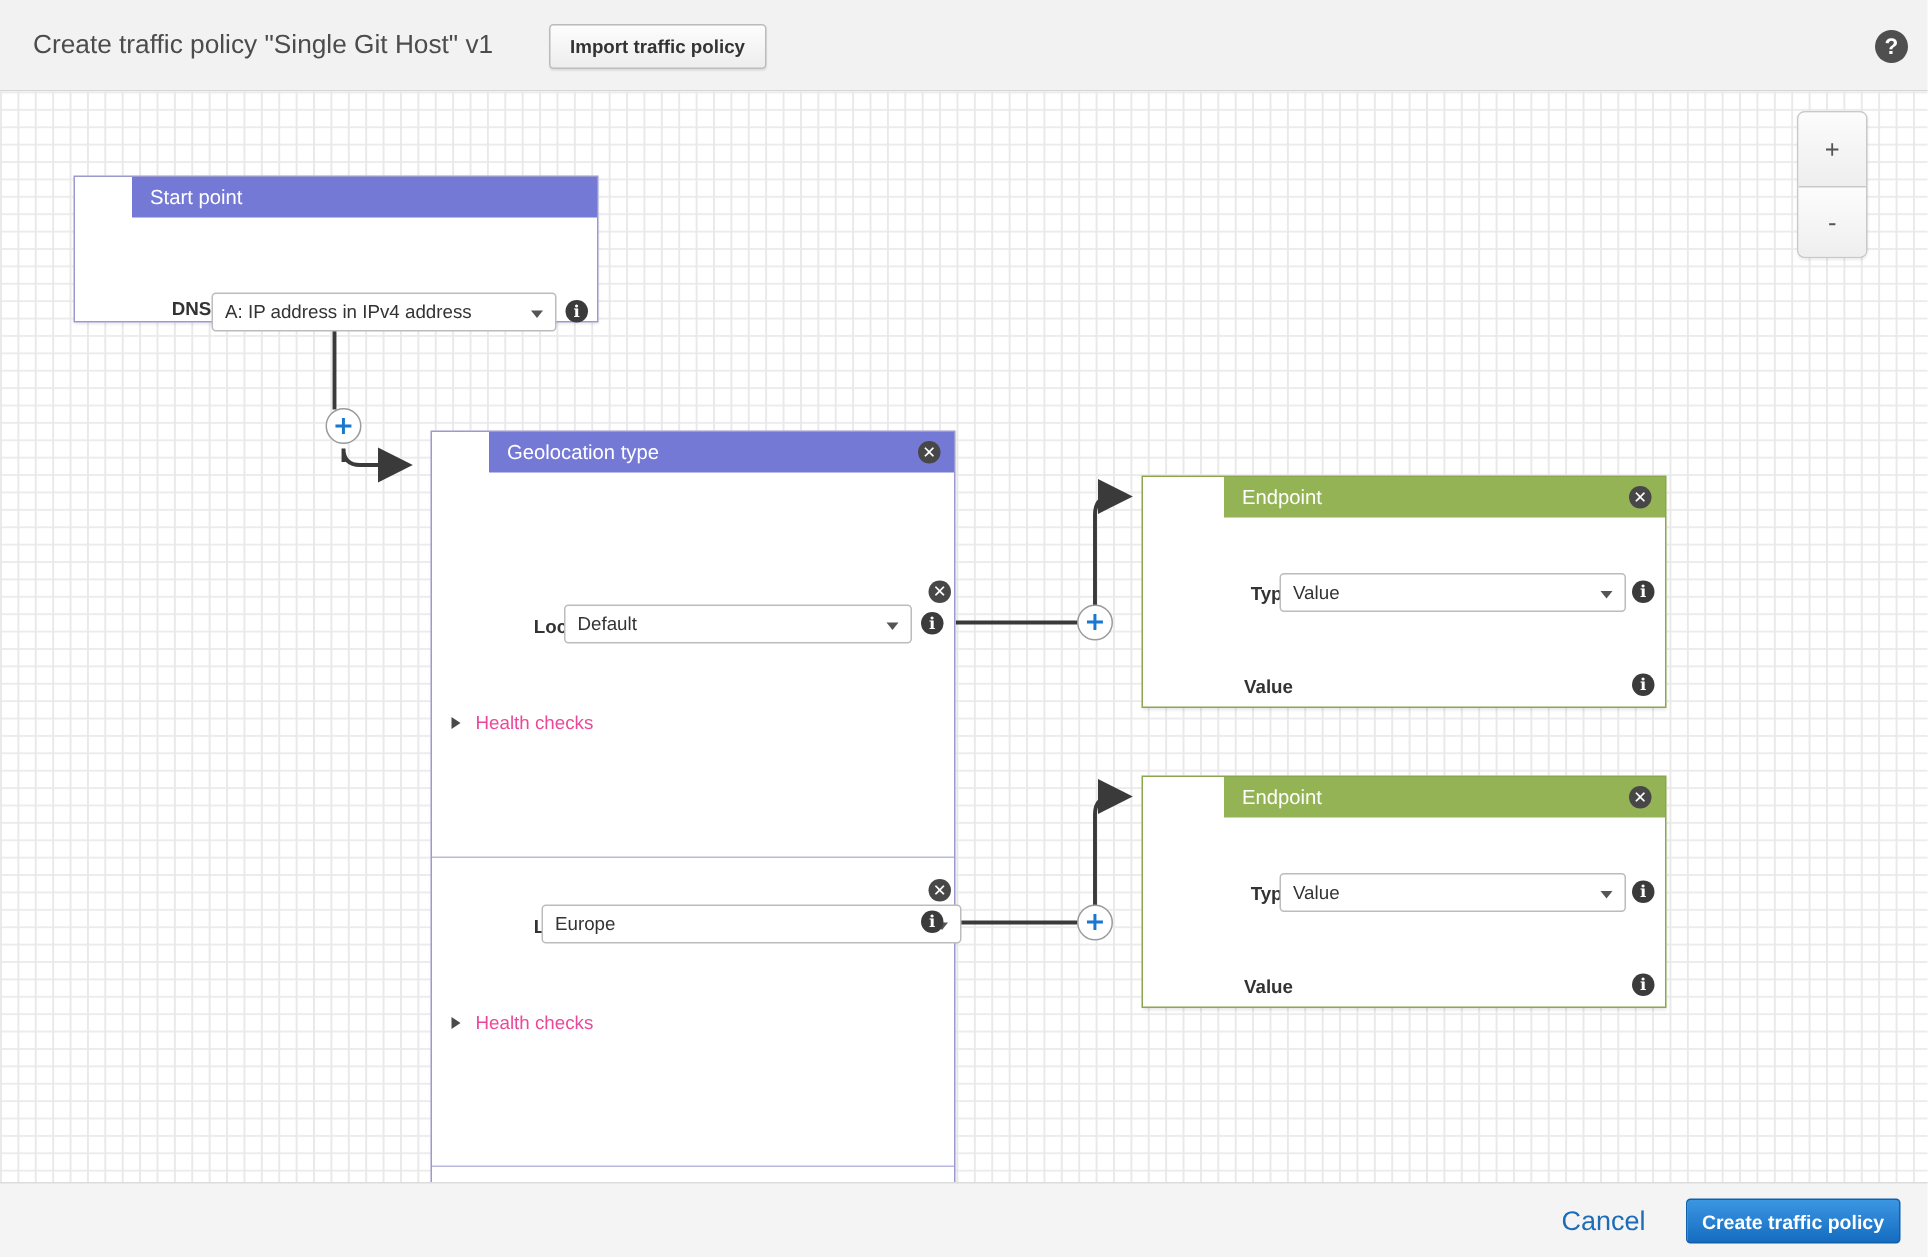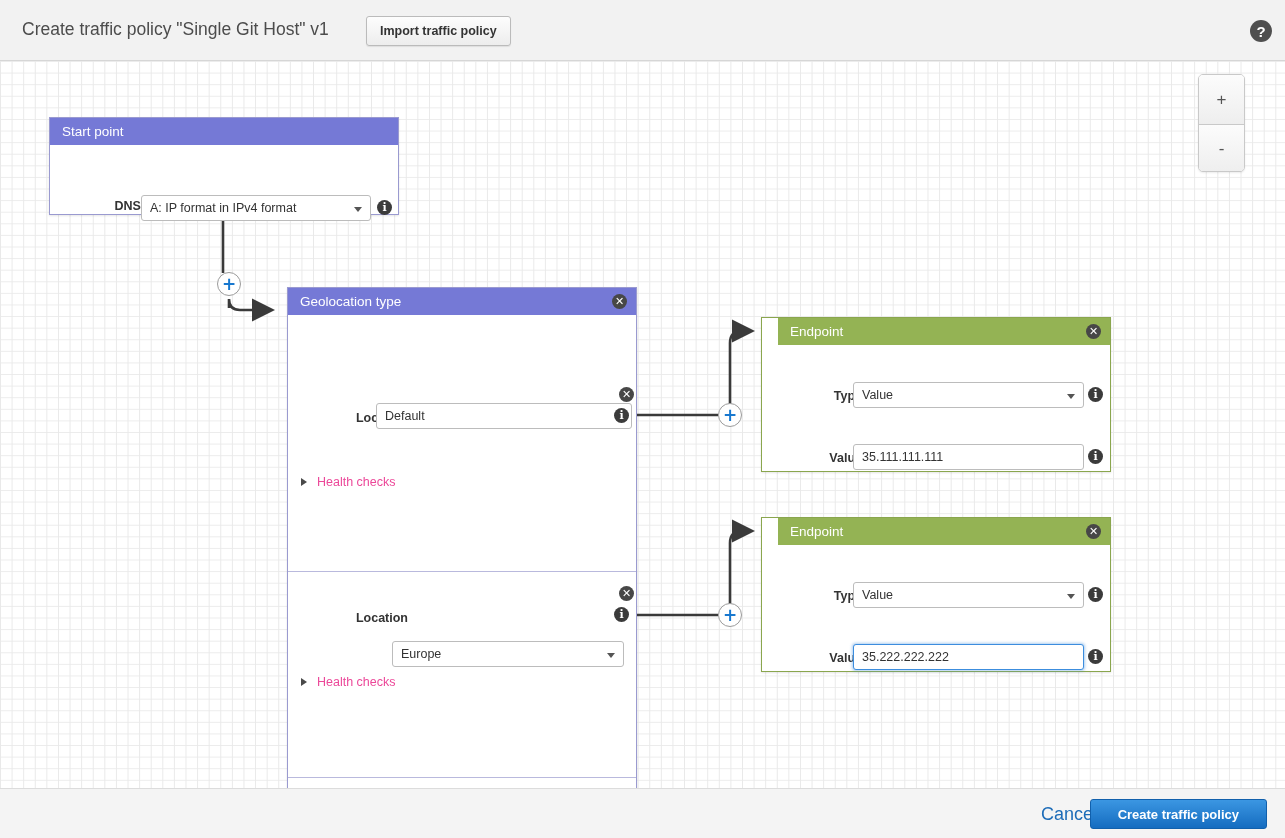--- a/index.html
+++ b/index.html
@@ -78,20 +78,21 @@
     background: #fff;
     border: 1px solid #9a9ad0;
     box-shadow: 0 1px 2px rgba(0,0,0,.10);
   }
   .node.green { border-color: #8aa64e; padding-left: 16px; }
   .node-header {
     height: 27px; display: flex; align-items: center;
     padding-left: 12px; position: relative;
     font-size: 13.5px; color: #ffffff;
     background: #7579d6;
+    margin-left: 38px;
   }
   .node-header.green { background: #94b354; }
 
   
   .icon-close {
     width: 15px; height: 15px; border-radius: 50%;
     background: #474747; color: #ffffff;
     font-size: 11px; line-height: 1;
     display: flex; align-items: center; justify-content: center;
     cursor: pointer; flex: none;
@@ -166,21 +167,21 @@
     position: absolute; left: 0; top: 788px;
     width: 1285px; height: 50px;
     background: #f4f4f4; border-top: 1px solid #dcdcdc;
   }
   #cancel-link {
     position: absolute; right: 188px; top: 15px;
     font-size: 18px; color: #1d6cb8; cursor: pointer;
   }
   #create-btn {
     position: absolute; right: 18px; top: 10px;
-    height: 30px; padding: 0 27px;
+    height: 30px; padding: 0 10px;
     display: flex; align-items: center;
     font-size: 13px; font-weight: bold; color: #fff;
     background: linear-gradient(to bottom, #3b96e2 0%, #156cc0 100%);
     border: 1px solid #1160ac; border-radius: 3px;
     cursor: pointer; white-space: nowrap;
   }
 </style>
 </head>
 <body>
 
@@ -217,54 +218,54 @@
     <div class="zoom-btn" id="zoom-out">-</div>
   </div>
 
   <div class="node" style="left:49px; top:56px; width:350px; height:98px;">
     <div class="node-header">
       <span>Start point</span>
     </div>
     <div style="position:absolute; left:0; top:27px; width:100%; height:70px;">
       <div class="field-label" style="position:absolute; left:20px; top:54px; width:100px;">DNS type</div>
       <div class="select-box" style="position:absolute; left:91px; top:50px; width:230px;">
-        <span>A: IP format in IPv4 format</span>
+        <span>A: IP address in IPv4 address</span>
         <span class="caret"></span>
       </div>
       <div class="icon-info" style="position:absolute; left:327px; top:55px;">i</div>
     </div>
   </div>
 
   <div class="conn-node" style="left:217px; top:211px;">+</div>
 
   <div class="node" style="left:287px; top:226px; width:350px; height:531px;">
     <div class="node-header">
       <span>Geolocation type</span>
       <span class="icon-close">✕</span>
     </div>
 
     <div style="position:absolute; left:0; top:27px; width:100%; height:225px;">
       <div class="field-label" style="position:absolute; left:20px; top:96px; width:100px;">Location</div>
-      <div class="select-box" style="position:absolute; left:88px; top:88px; width:256px;">
+      <div class="select-box" style="position:absolute; left:88px; top:88px; width:232px;">
         <span>Default</span>
         <span class="caret"></span>
       </div>
       <div class="icon-close" style="position:absolute; left:331px; top:72px;">✕</div>
       <div class="icon-info" style="position:absolute; left:326px; top:93px;">i</div>
       <div class="disclosure" style="position:absolute; left:13px; top:160px;">
         <span class="tri"></span>
         <span>Health checks</span>
       </div>
     </div>
 
     <div class="divider" style="position:absolute; left:0; top:283px; width:100%;"></div>
 
     <div style="position:absolute; left:0; top:284px; width:100%; height:200px;">
       <div class="field-label" style="position:absolute; left:20px; top:39px; width:100px;">Location</div>
-      <div class="select-box" style="position:absolute; left:104px; top:31px; width:232px;margin-top:38px;">
+      <div class="select-box" style="position:absolute; left:73px; top:31px; width:280px;">
         <span>Europe</span>
         <span class="caret"></span>
       </div>
       <div class="icon-close" style="position:absolute; left:331px; top:14px;">✕</div>
       <div class="icon-info" style="position:absolute; left:326px; top:35px;">i</div>
       <div class="disclosure" style="position:absolute; left:13px; top:103px;">
         <span class="tri"></span>
         <span>Health checks</span>
       </div>
     </div>
@@ -287,44 +288,38 @@
     </div>
     <div style="position:absolute; left:0; top:27px; width:100%; height:128px;">
       <div class="field-label" style="position:absolute; left:20px; top:44px; width:80px;">Type</div>
       <div class="select-box" style="position:absolute; left:91px; top:37px; width:231px;">
         <span>Value</span>
         <span class="caret"></span>
       </div>
       <div class="icon-info" style="position:absolute; left:326px; top:42px;">i</div>
 
       <div class="field-label" style="position:absolute; left:20px; top:106px; width:80px;">Value</div>
-      <div class="text-box" style="position:absolute; left:91px; top:99px; width:231px;">
-        <span>35.111.111.111</span>
-      </div>
       <div class="icon-info" style="position:absolute; left:326px; top:104px;">i</div>
     </div>
   </div>
 
   <div class="node green" style="left:761px; top:456px; width:350px; height:155px;">
     <div class="node-header green">
       <span>Endpoint</span>
       <span class="icon-close">✕</span>
     </div>
     <div style="position:absolute; left:0; top:27px; width:100%; height:128px;">
       <div class="field-label" style="position:absolute; left:20px; top:44px; width:80px;">Type</div>
       <div class="select-box" style="position:absolute; left:91px; top:37px; width:231px;">
         <span>Value</span>
         <span class="caret"></span>
       </div>
       <div class="icon-info" style="position:absolute; left:326px; top:42px;">i</div>
 
       <div class="field-label" style="position:absolute; left:20px; top:106px; width:80px;">Value</div>
-      <div class="text-box focused" style="position:absolute; left:91px; top:99px; width:231px;">
-        <span>35.222.222.222</span>
-      </div>
       <div class="icon-info" style="position:absolute; left:326px; top:104px;">i</div>
     </div>
   </div>
 
 </div>
 
 <div id="footer">
   <div id="cancel-link">Cancel</div>
   <div id="create-btn">Create traffic policy</div>
 </div>

